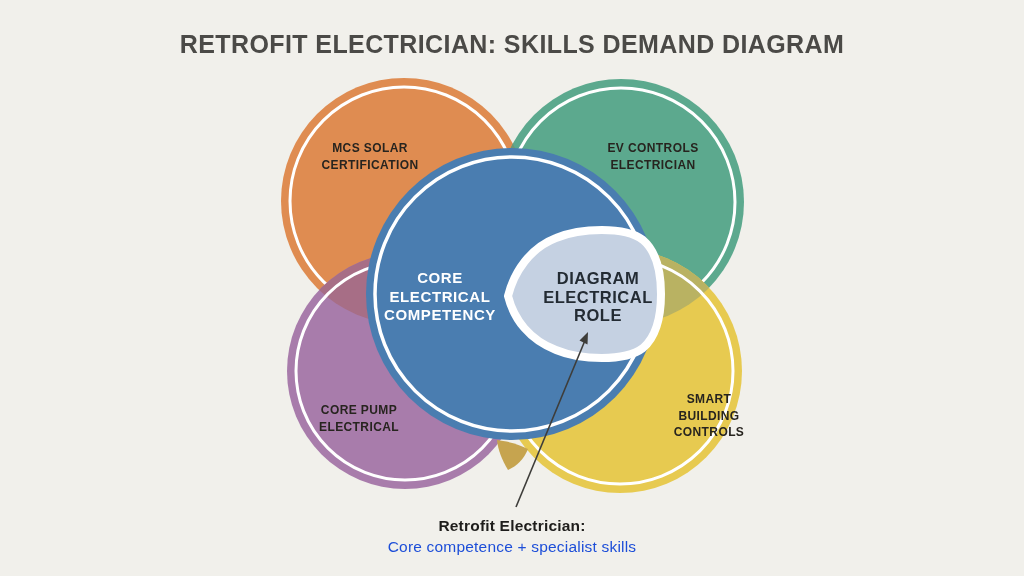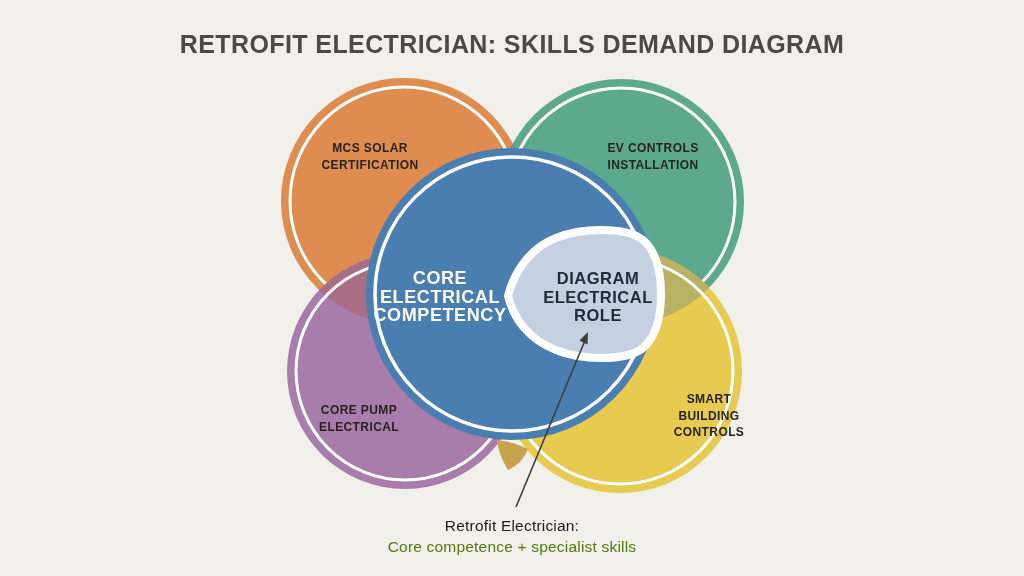--- a/index.html
+++ b/index.html
@@ -43,50 +43,50 @@
     font-weight: bold;
     font-size: 12px;
     line-height: 16.5px;
     letter-spacing: 0.4px;
     color: #27241F;
     white-space: nowrap;
   }
   .vlabel span { display: block; }
   .vlabel.core-label {
     color: #FFFFFF;
-    font-size: 18px;
+    font-size: 15px;
     line-height: 18.5px;
     letter-spacing: 0.6px;
   }
   .vlabel.role-label {
     color: #232B33;
     font-size: 16.5px;
     line-height: 18.5px;
     letter-spacing: 0.5px;
   }
   .caption {
     position: absolute;
     left: 512px;
     top: 515px;
     transform: translateX(-50%);
     text-align: center;
     white-space: nowrap;
   }
   .caption .caption-heading {
     font-size: 15.5px;
-    font-weight: normal;
+    font-weight: bold;
     line-height: 21px;
     color: #1E1D1B;
     letter-spacing: 0.2px;
   }
   .caption .caption-body {
     font-size: 15.5px;
     font-weight: normal;
     line-height: 21px;
-    color: #4d7c0f;
+    color: #1d4ed8;
     letter-spacing: 0.2px;
   }
 </style>
 </head>
 <body>
 
 <div class="stage">
 
   <svg width="1024" height="576" viewBox="0 0 1024 576">
     <defs>
@@ -140,21 +140,21 @@
 
   <div class="page-title">RETROFIT ELECTRICIAN: SKILLS DEMAND DIAGRAM</div>
 
   <div class="vlabel" style="left:370px; top:156px;">
     <span>MCS SOLAR</span>
     <span>CERTIFICATION</span>
   </div>
 
   <div class="vlabel" style="left:653px; top:156px;">
     <span>EV CONTROLS</span>
-    <span>INSTALLATION</span>
+    <span>ELECTRICIAN</span>
   </div>
 
   <div class="vlabel" style="left:359px; top:418px;">
     <span>CORE PUMP</span>
     <span>ELECTRICAL</span>
   </div>
 
   <div class="vlabel" style="left:668px; top:416px;margin-left:41px;">
     <span>SMART</span>
     <span>BUILDING</span>

